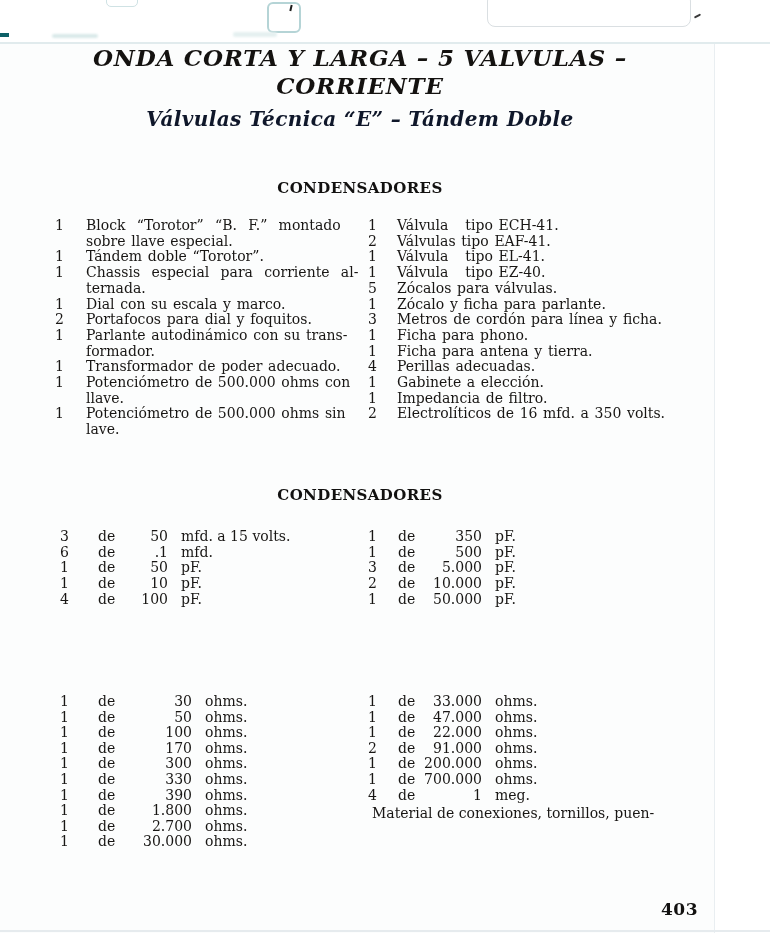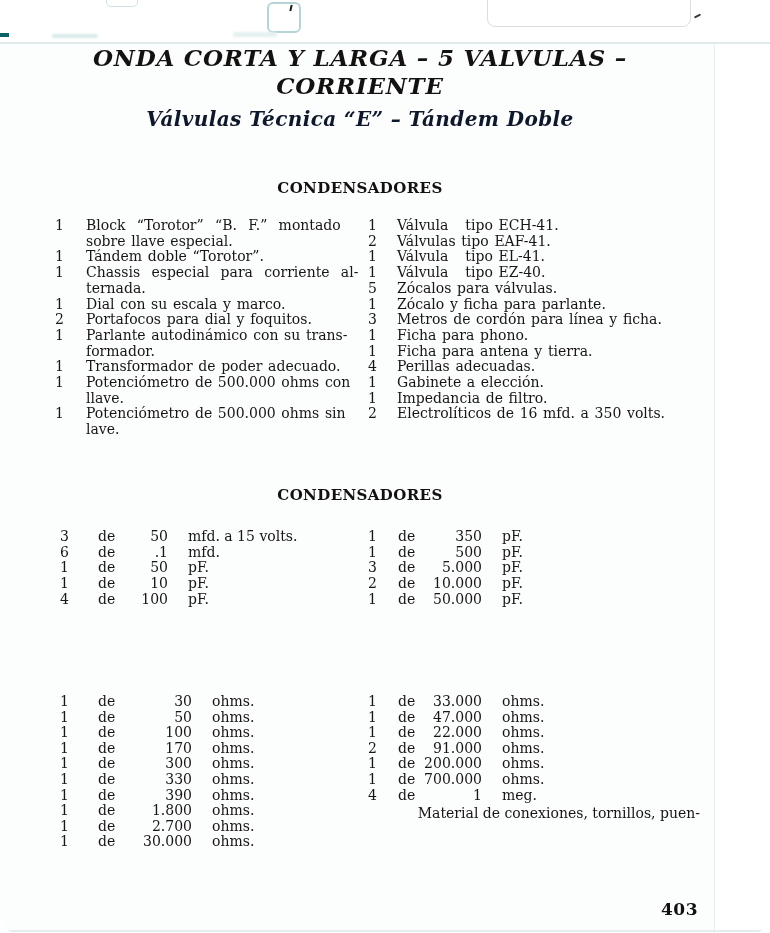--- a/index.html
+++ b/index.html
@@ -1,21 +1,20 @@
 <!DOCTYPE html>
 <html><head>
 <meta charset="utf-8">
 <style>
   html,body{margin:0;padding:0;background:#ffffff;}
   .screen{
     position:relative;width:770px;height:933px;overflow:hidden;
     background:#ffffff;color:#181614;
     font-family:"DejaVu Serif","Liberation Serif",serif;
     font-size:14px;
-    border-radius:17px;
   }
   .sheet{
     position:absolute;left:0;top:43px;width:714px;height:890px;
     background:#fcfdfd;border-right:1px solid #e9eef1;
   }
   
   .art{position:absolute;}
   .rect-a{left:106px;top:-9px;width:30px;height:14px;border:1px solid #cfe2e4;border-radius:5px;background:#fff;}
   .rect-b{left:267px;top:2px;width:30px;height:27px;border:2px solid #b5d4d6;border-radius:6px;background:#fff;}
   .tick-b{left:290px;top:5px;width:2px;height:6px;background:#1d1d1d;transform:rotate(14deg);}
@@ -46,33 +45,33 @@
   .prow{display:flex;align-items:flex-start;}
   .pqty{flex:none;width:16px;}
   .ptext{flex:1;margin-left:15px;white-space:pre;word-spacing:1.2px;}
   .parts-right .ptext{margin-left:13px;}
 
   
   .vrow{display:flex;}
   .vqty{flex:none;width:18px;}
   .vde{flex:none;margin-left:20px;width:24px;}
   .vval{flex:none;text-align:right;}
-  .vunit{margin-left:20px;white-space:pre;}
+  .vunit{margin-left:13px;white-space:pre;}
   .cap-left{top:529px;left:60px;width:300px;}
   .cap-left .vval{width:46px;}
   .cap-right{top:529px;left:368px;width:320px;}
   .cap-right .vde{margin-left:12px;}
   .cap-right .vval{width:60px;}
   .res-left{top:694px;left:60px;width:300px;line-height:15.6px;}
   .res-left .vval{width:70px;}
   .res-right{top:694px;left:368px;width:330px;line-height:15.6px;}
   .res-right .vde{margin-left:12px;}
   .res-right .vval{width:60px;}
 
-  .note-1{top:805px;left:380px;width:320px;text-align:right;}
+  .note-1{top:805px;left:372px;width:320px;}
   .note-2{top:821px;left:399px;width:300px;}
 
   .page-num{top:899px;left:622px;font-weight:bold;font-size:17px;letter-spacing:.5px;color:#121110;margin-left:39px;}
 </style>
 </head>
 <body>
 
 <div class="screen">
   <div class="sheet"></div>
 

